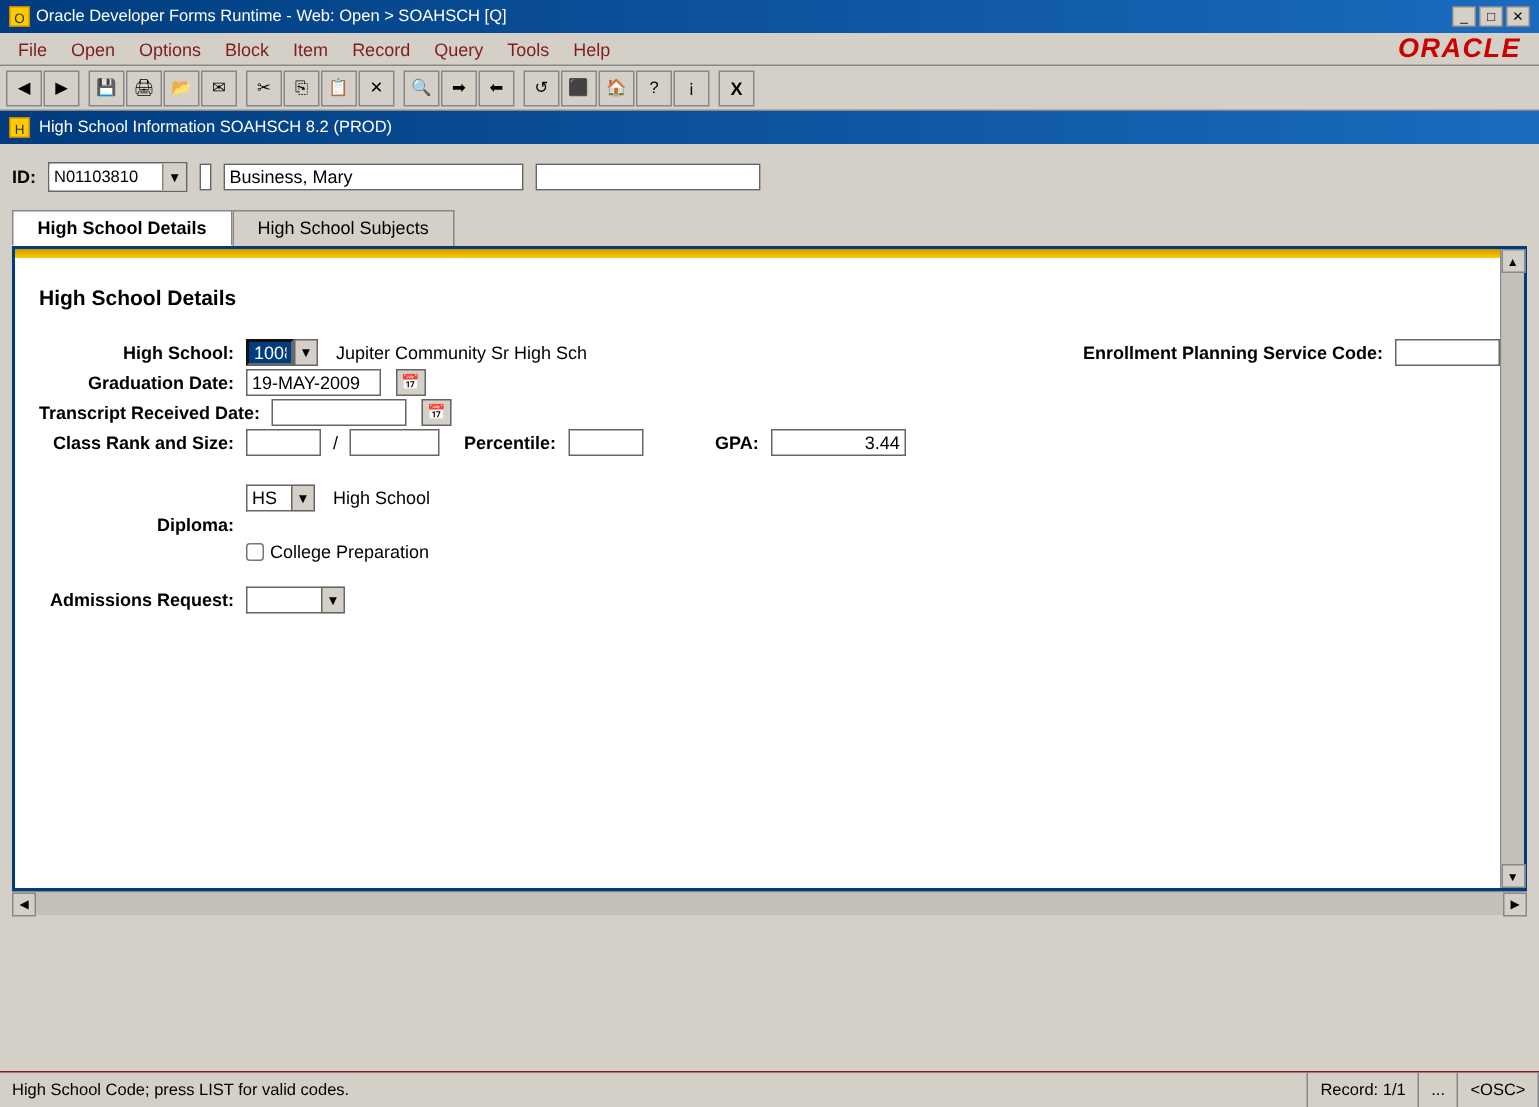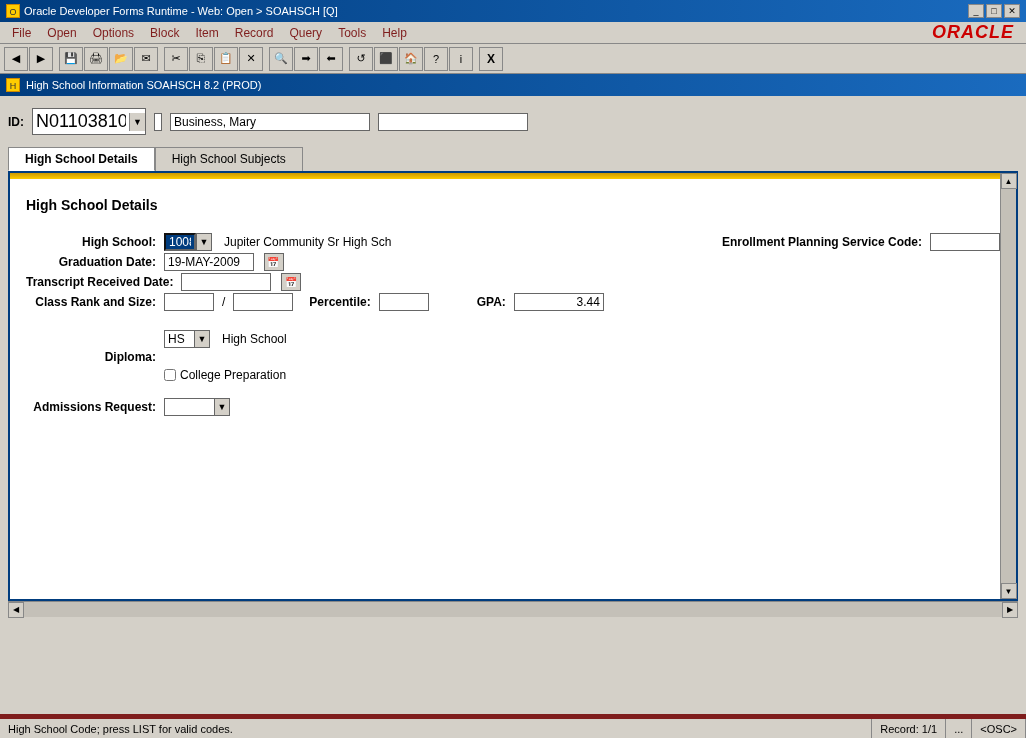--- a/index.html
+++ b/index.html
@@ -98,21 +98,21 @@
     
     .id-row {
       display: flex;
       align-items: center;
       gap: 8px;
       margin-bottom: 12px;
       margin-top: 4px;
     }
     .id-label { font-size: 12px; font-weight: bold; }
     .id-field-container { display: flex; align-items: center; border: 1px solid #666; background: white; }
-    .id-field { border: none; outline: none; width: 96px; font-size: 18px; padding: 2px 3px; }
+    .id-field { border: none; outline: none; width: 75px; font-size: 11px; padding: 2px 3px; }
     .id-dropdown-btn { width: 16px; height: 18px; background: #d4d0c8; border-left: 1px solid #888; display: flex; align-items: center; justify-content: center; cursor: pointer; font-size: 9px; }
     .id-cursor-field { border: 1px solid #666; background: white; width: 8px; height: 18px; }
     .name-field { border: 1px solid #666; background: white; width: 200px; height: 18px; font-size: 12px; padding: 1px 3px; }
 
     
     .tabs-container {
       display: flex;
       gap: 0;
       margin-bottom: 0;
     }
@@ -172,21 +172,21 @@
     .scroll-track { flex: 1; background: #c4c0b8; width: 100%; }
 
     
     .status-bar {
       position: fixed;
       bottom: 0;
       left: 0;
       right: 0;
       height: 24px;
       background: #d4d0c8;
-      border-top: 5px solid #7f1d1d;
+      border-top: 1px solid #7f1d1d;
       display: flex;
       align-items: center;
     }
     .status-msg { padding: 0 8px; font-size: 11px; flex: 1; border-right: 1px solid #888; height: 100%; display: flex; align-items: center; }
     .record-info { padding: 0 8px; font-size: 11px; border-right: 1px solid #888; height: 100%; display: flex; align-items: center; white-space: nowrap; }
     .status-section { padding: 0 8px; font-size: 11px; border-right: 1px solid #888; height: 100%; display: flex; align-items: center; }
 
     
     .h-scrollbar {
       height: 16px;

